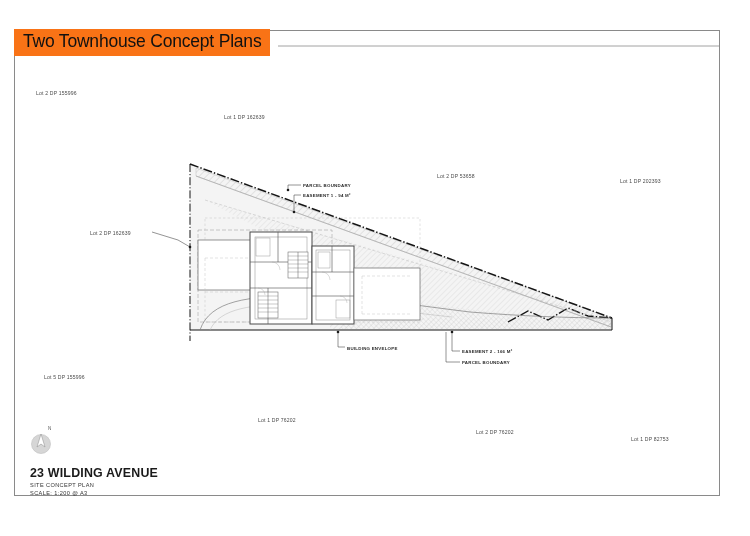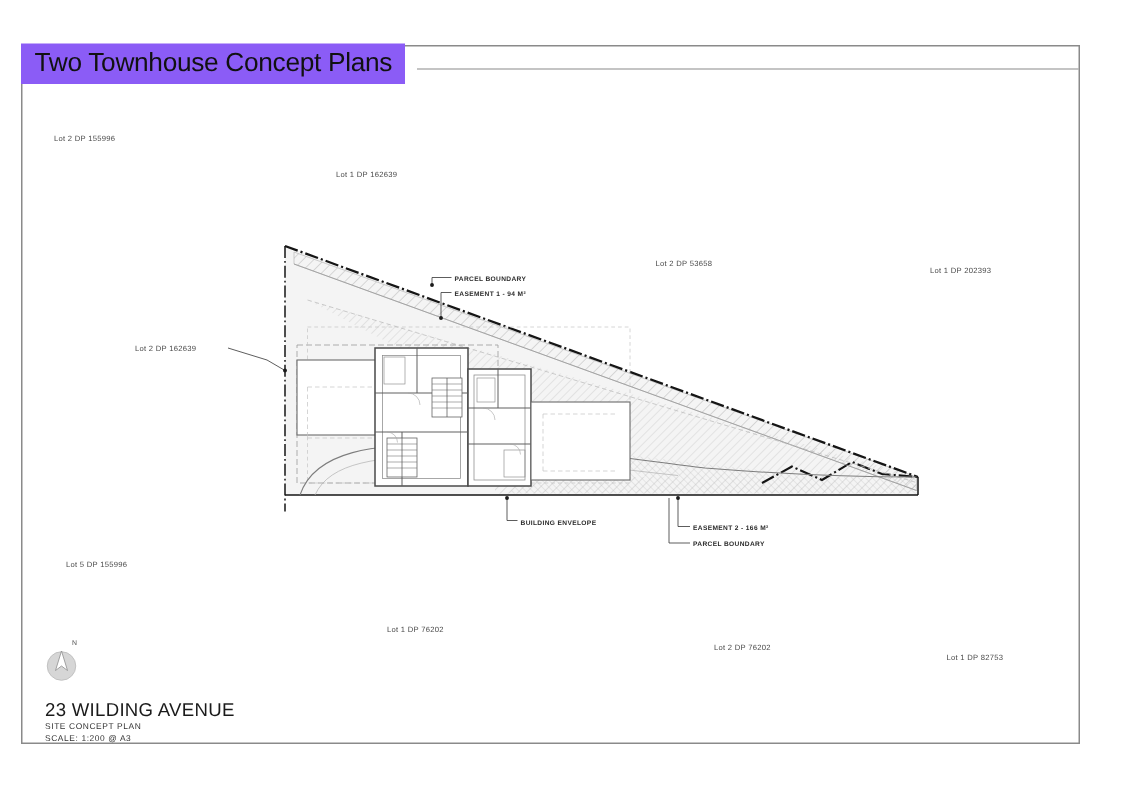--- a/index.html
+++ b/index.html
@@ -5,40 +5,40 @@
 <style>
   html,body{margin:0;padding:0;background:#ffffff;}
   body{width:750px;height:536px;position:relative;overflow:hidden;
        font-family:"Liberation Sans","DejaVu Sans",sans-serif;color:#111;}
 
   
   #sheet-border{position:absolute;left:14px;top:30px;width:706px;height:466px;
        border:1px solid #8a8a8a;box-sizing:border-box;}
 
   
-  #title-banner{position:absolute;left:14px;top:29px;background:#8b5cf6;
+  #title-banner{position:absolute;left:14px;top:29px;background:#f97316;
        padding:4px 9px 5px 9px;font-size:17.5px;line-height:1;
        letter-spacing:-0.2px;color:#111;white-space:nowrap;z-index:5;}
 
   
   .lot-label{position:absolute;font-size:5.1px;color:#4a4a4a;white-space:nowrap;
        letter-spacing:.18px;transform:scale(1.0);}
 
   
   .callout{position:absolute;font-size:4.4px;color:#2a2a2a;white-space:nowrap;
        letter-spacing:.25px;font-weight:600;}
 
   
   #site-drawing{position:absolute;left:0;top:0;width:750px;height:536px;
        pointer-events:none;}
 
   
   #title-block{position:absolute;left:30px;top:428px;width:190px;}
   #north-arrow-wrap{position:relative;width:34px;height:34px;margin-left:4px;}
-  #project-title{font-size:12.4px;font-weight:400;letter-spacing:.2px;
+  #project-title{font-size:12.4px;font-weight:700;letter-spacing:.2px;
        color:#1a1a1a;margin-top:4px;}
   #sheet-name{font-size:5.6px;color:#333;letter-spacing:.4px;margin-top:2px;}
   #sheet-scale{font-size:5.6px;color:#333;letter-spacing:.4px;margin-top:2px;}
 </style>
 </head>
 <body>
 
 <div id="sheet-border"></div>
 
 <div id="title-banner">Two Townhouse Concept Plans</div>

